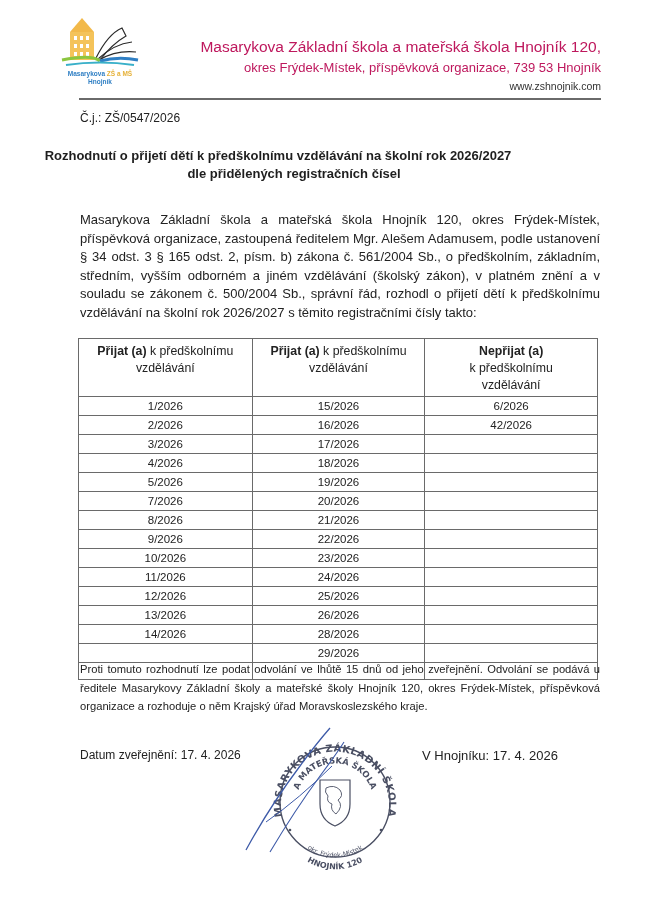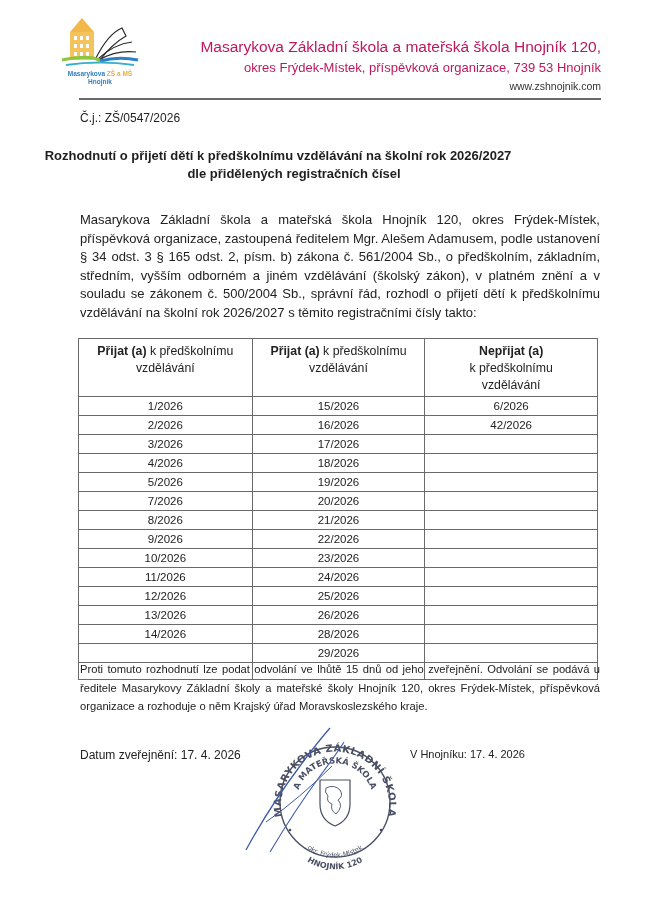--- a/index.html
+++ b/index.html
@@ -32,21 +32,21 @@
   table.reg th { font-weight: normal; vertical-align: top; height: 58px; padding-top: 4px; line-height: 17px; font-size: 12.3px; }
   table.reg th b { font-weight: bold; }
   table.reg td { height: 16.6px; line-height: 14px; padding: 2px; }
   table.reg col.c1 { width: 174px; }
   table.reg col.c2 { width: 173px; }
   table.reg col.c3 { width: 173px; }
 
   .appeal { position: absolute; left: 80px; top: 660px; width: 520px; font-size: 11.2px; line-height: 18.5px; text-align: justify; color: #222; }
 
   .date-pub { position: absolute; left: 80px; top: 748px; font-size: 12px; color: #222; }
-  .date-place { position: absolute; left: 410px; top: 748px; font-size: 11px; color: #222; }
+  .date-place { position: absolute; left: 422px; top: 748px; font-size: 13px; color: #222; }
 
   .stamp { position: absolute; left: 240px; top: 726px; width: 160px; height: 150px; }
   .stamp svg { width: 160px; height: 150px; display: block; }
 </style>
 </head>
 <body>
 
 <div class="logo">
   <svg viewBox="0 0 96 58">
 

